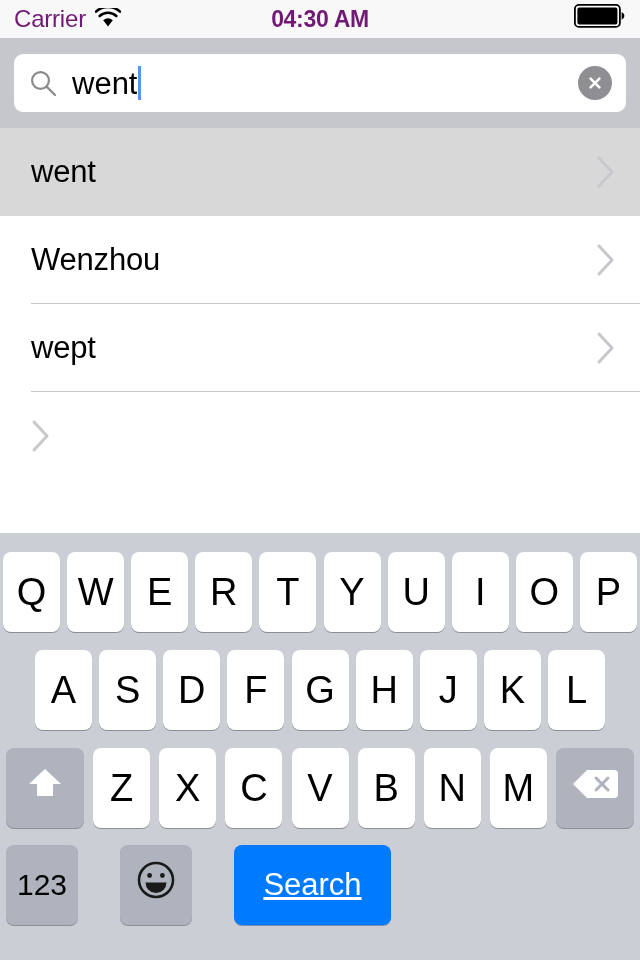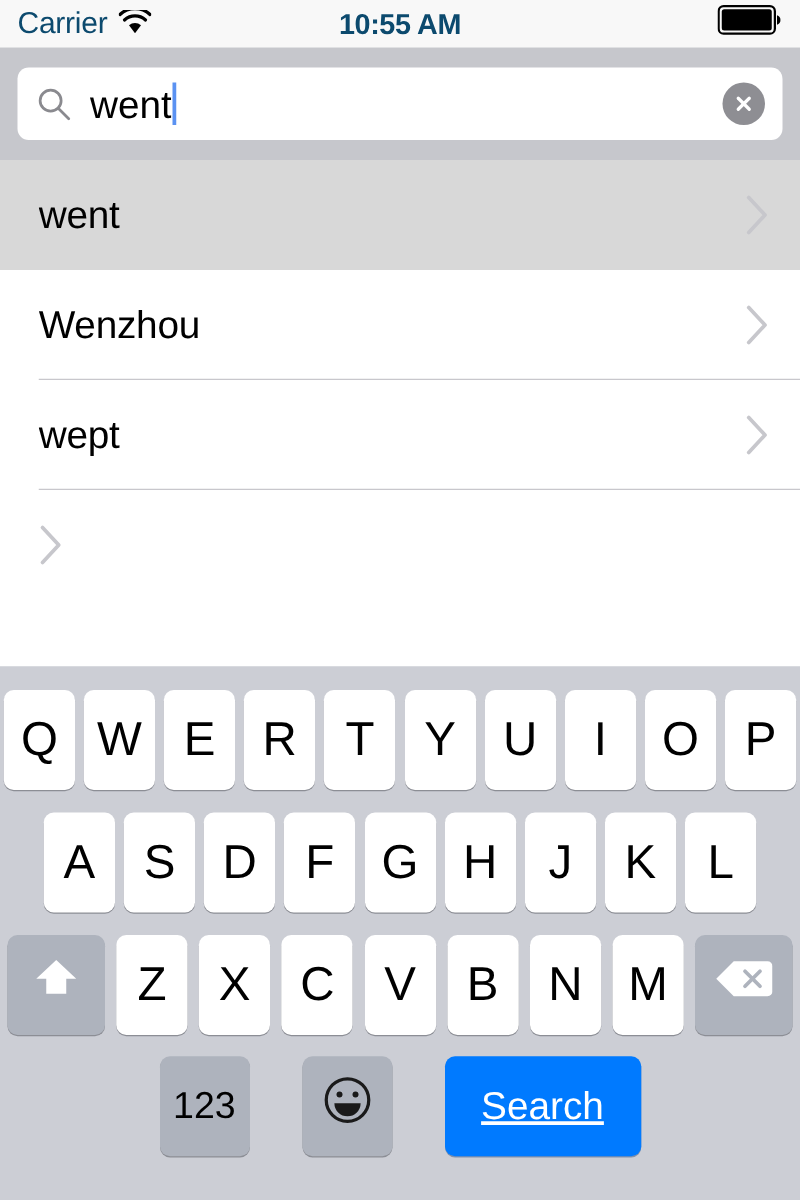--- a/index.html
+++ b/index.html
@@ -10,21 +10,21 @@
     overflow:hidden;
   }
   #screen { position:relative; width:640px; height:960px; }
 
   
   .status-bar {
     position:absolute; top:0; left:0; width:640px; height:38px;
     background:#f8f8f8;
     display:flex; align-items:center;
     padding:0 14px;
-    font-size:23px; color:#0c4a6e;
+    font-size:23px; color:#701a75;
   }
   .status-left { display:flex; align-items:center; gap:9px; flex:0 0 auto; }
   .status-center {
     position:absolute; left:0; width:640px; text-align:center;
     font-weight:bold; font-size:23px; letter-spacing:-0.3px;
   }
   .status-right { margin-left:auto; display:flex; align-items:center; z-index:2; }
   .carrier-label { font-size:24px; letter-spacing:-0.2px; }
 
   
@@ -91,21 +91,21 @@
     background:#ccced5;
     padding-top:10px;
   }
   .kb-row {
     display:flex; align-items:center;
     height:98px;
   }
   .kb-row.r1 { padding:0 3px; justify-content:space-between; }
   .kb-row.r2 { padding:0 35px; justify-content:space-between; }
   .kb-row.r3 { padding:0 6px; justify-content:space-between; }
-  .kb-row.r4 { padding:0 6px; justify-content:center; height:95px;gap:42px; }
+  .kb-row.r4 { padding:0 6px; justify-content:flex-start; height:95px;gap:42px; }
 
   .key {
     background:#ffffff;
     border-radius:8px;
     box-shadow:0 1px 0 rgba(136,138,145,0.95);
     display:flex; align-items:center; justify-content:center;
     font-size:38px; color:#000;
     height:80px;
   }
   .key.letter-r1 { width:57px; }
@@ -135,21 +135,21 @@
     <div class="status-left">
       <span class="carrier-label">Carrier</span>
       <span>
         <svg width="26" height="19" viewBox="0 0 26 19">
           <path d="M13 18.5 L8.2 12.2 A7.6 7.6 0 0 1 17.8 12.2 Z" fill="#000"></path>
           <path d="M4.6 8.0 A12.6 12.6 0 0 1 21.4 8.0" stroke="#000" stroke-width="2.6" fill="none" stroke-linecap="round"></path>
           <path d="M1 3.6 A17.6 17.6 0 0 1 25 3.6" stroke="#000" stroke-width="2.6" fill="none" stroke-linecap="round"></path>
         </svg>
       </span>
     </div>
-    <div class="status-center">10:55 AM</div>
+    <div class="status-center">04:30 AM</div>
     <div class="status-right">
       <span>
         <svg width="52" height="24" viewBox="0 0 52 24">
           <rect x="0.9" y="0.9" width="45" height="22" rx="4" ry="4" fill="none" stroke="#000" stroke-width="1.8"></rect>
           <rect x="3.4" y="3.4" width="40" height="17" rx="2" ry="2" fill="#000"></rect>
           <path d="M47.6 8.2 L47.6 15.8 A4 4 0 0 0 47.6 8.2 Z" fill="#000"></path>
         </svg>
       </span>
     </div>
   </div>

